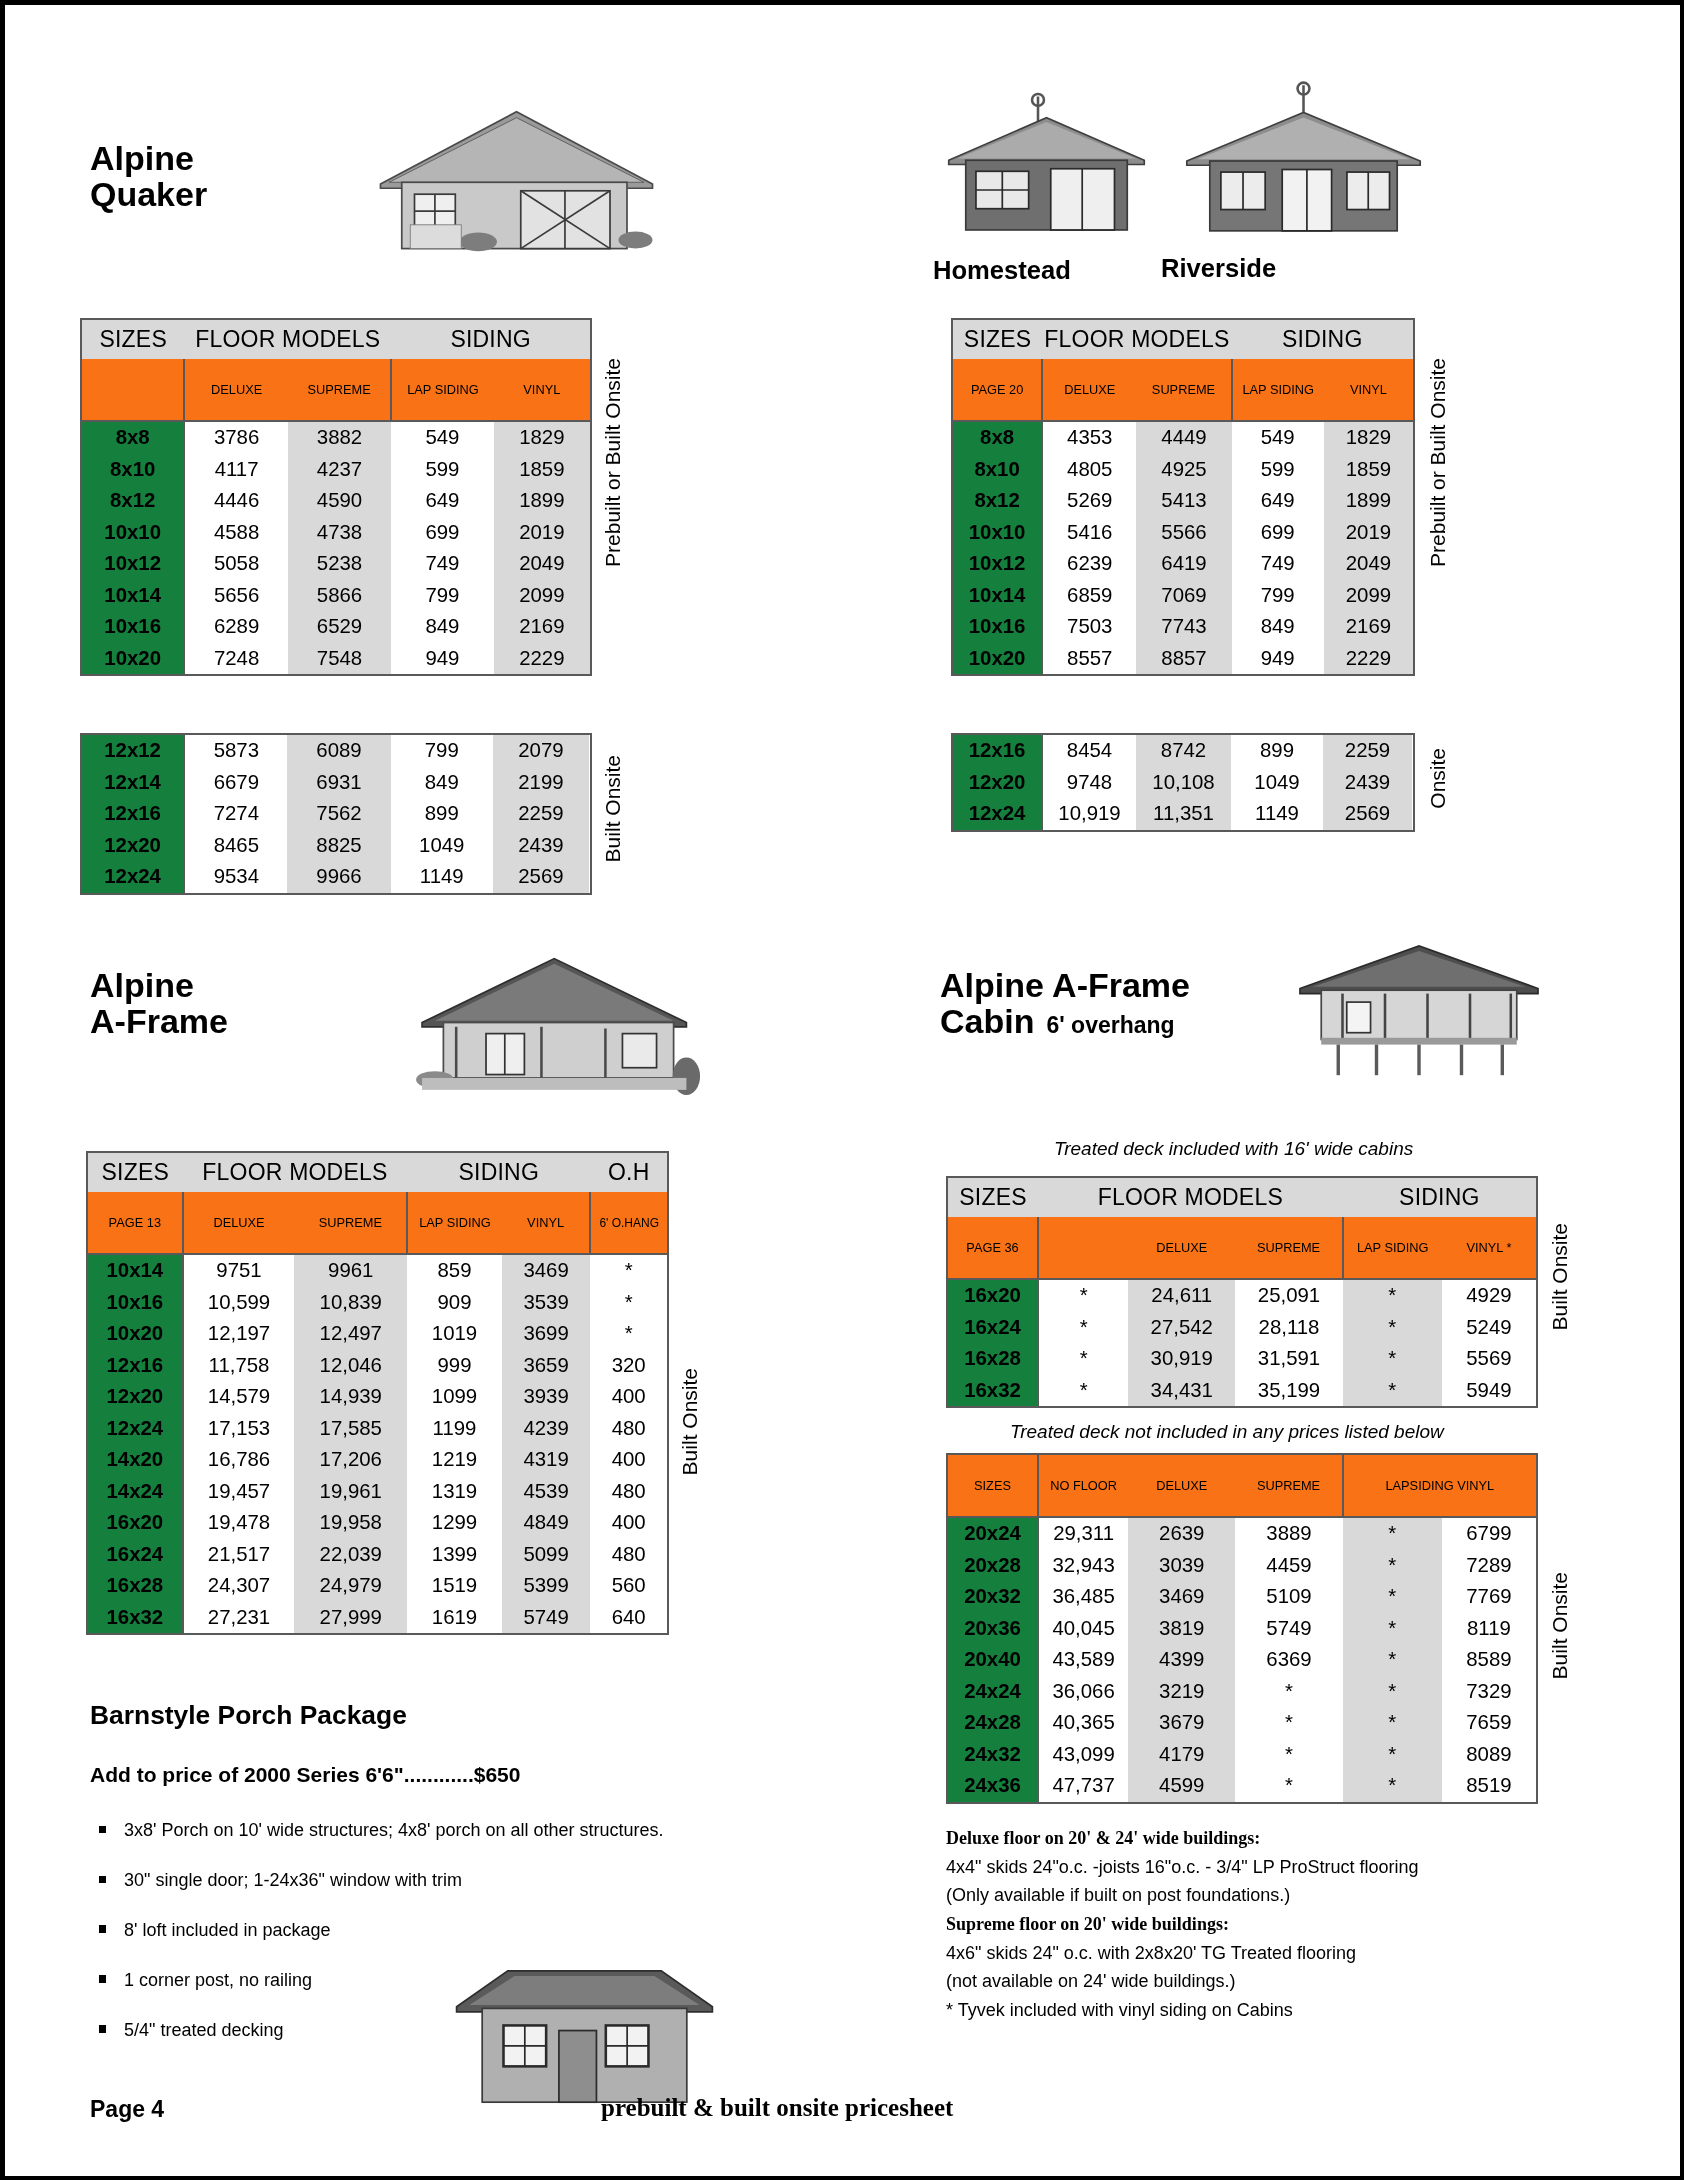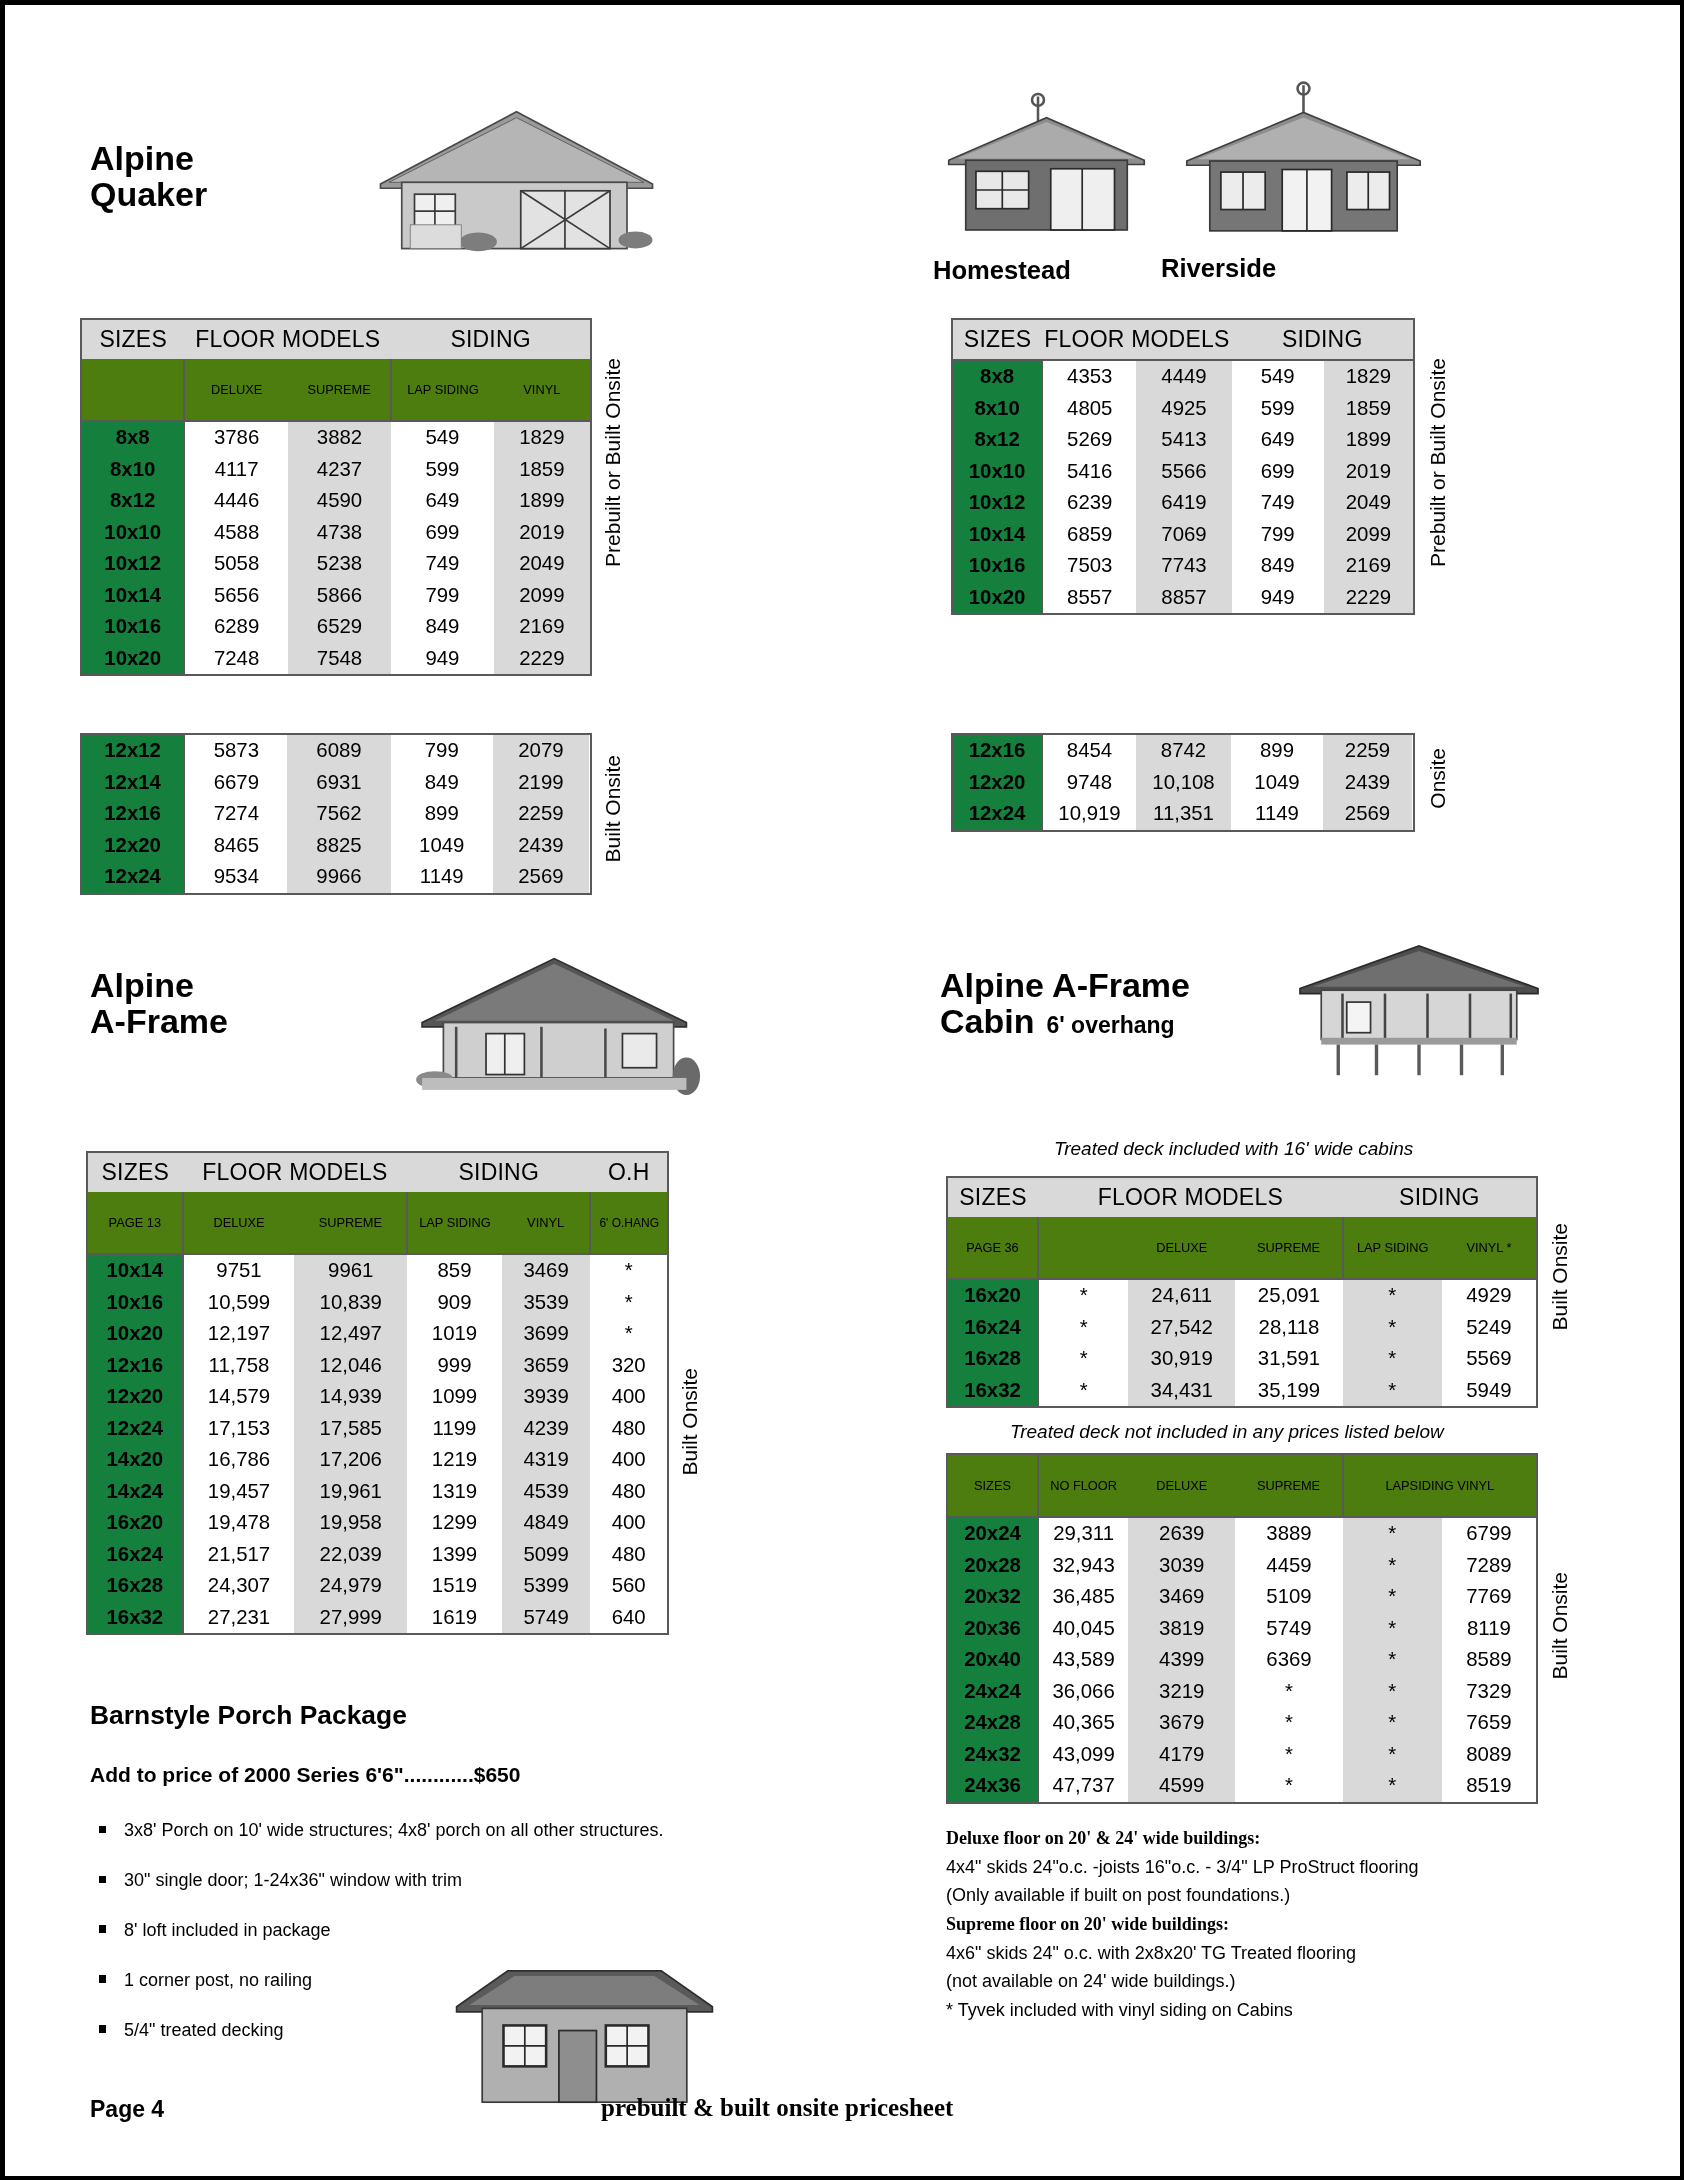--- a/index.html
+++ b/index.html
@@ -23,21 +23,21 @@
     border:0;padding:0;margin:0;text-align:center;vertical-align:middle;
     font-weight:normal;
   }
   .grpbox{border:2.6px solid #595959;background:#fff;}
   .hdr-main td{
     background:#d9d9d9;font-size:23px;letter-spacing:0.2px;height:39px;
     border-right:2.6px solid #595959;
   }
   .hdr-main td:last-child{border-right:0;}
   .hdr-sub td{
-    background:#4d7c0f;font-size:12.8px;height:61px;vertical-align:middle;
+    background:#f97316;font-size:12.8px;height:61px;vertical-align:middle;
   }
   .hdr-sub td.vsep{border-right:2.6px solid #595959;}
   .rowsec td{font-size:20.4px;height:31.5px;}
   .rowsec td.sz{font-weight:bold;background:#15803d;border-right:2.6px solid #595959;}
   .shade{background:#d9d9d9;}
   .vsep{border-right:2.6px solid #595959;}
   .topline{border-top:2.6px solid #595959;}
 
   
   .h-title{font-size:34px;font-weight:bold;line-height:1.05;}
@@ -266,20 +266,27 @@
             <col style="width:94px">
             <col style="width:95px">
             <col style="width:92px">
             <col style="width:89px">
           </colgroup>
       <tbody>
             <tr class="hdr-main">
         <td>SIZES</td>
         <td colspan="2">FLOOR MODELS</td>
         <td colspan="2" style="border-right:0">SIDING</td>
+      </tr>
+      <tr class="hdr-sub">
+        <td class="vsep">PAGE 20</td>
+        <td>DELUXE</td>
+        <td class="vsep">SUPREME</td>
+        <td>LAP SIDING</td>
+        <td>VINYL</td>
       </tr>
       <tr class="rowsec topline">
               <td class="sz">8x8</td>
               <td>4353</td>
               <td class="shade vsep">4449</td>
               <td>549</td>
               <td class="shade">1829</td>
             </tr>
       <tr class="rowsec">
               <td class="sz">8x10</td>

